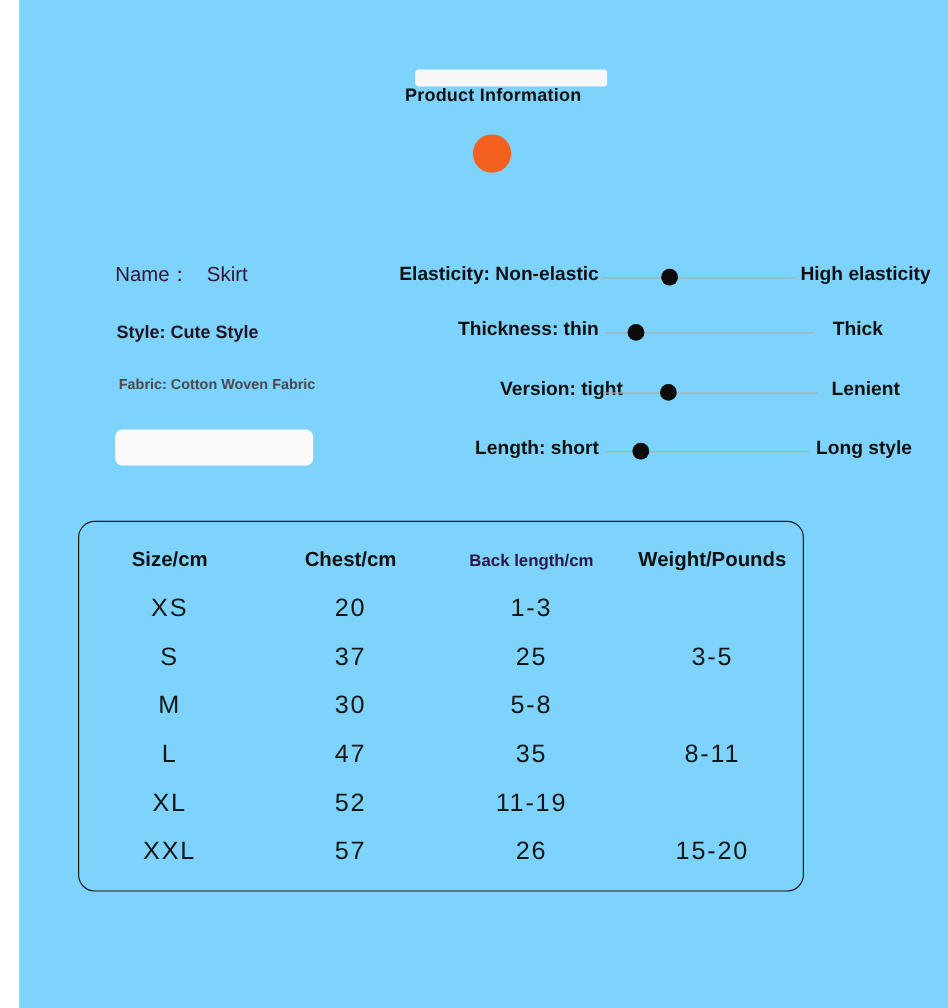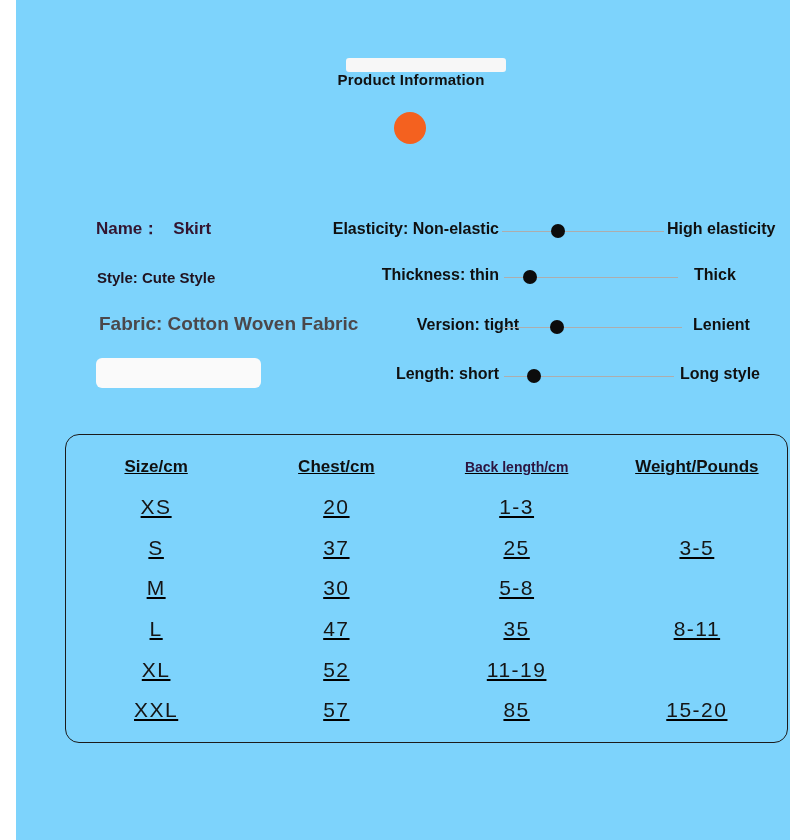--- a/index.html
+++ b/index.html
@@ -5,36 +5,36 @@
   html,body{margin:0;padding:0;background:#ffffff;}
   body{font-family:"Liberation Sans", sans-serif;}
   .page{position:relative;width:790px;height:840px;background:#7dd3fc;overflow:hidden;margin-left:16px;}
 
   .title{position:absolute;left:0;top:71px;width:790px;text-align:center;
          font-size:15px;font-weight:bold;color:#111111;letter-spacing:.2px;}
   .title-ghost{position:absolute;left:330px;top:58px;width:160px;height:14px;
          background:#f7f7f7;border-radius:3px;}
   .accent-dot{position:absolute;left:378px;top:112px;width:32px;height:32px;border-radius:50%;}
 
-  .name-line{position:absolute;left:80px;top:217px;font-size:17px;font-weight:bold;color:#331530;}
+  .name-line{position:absolute;left:80px;top:217px;font-size:17px;font-weight:normal;color:#331530;}
   .name-line .val{margin-left:14px;}
   .style-line{position:absolute;left:81px;top:269px;font-size:15px;font-weight:bold;color:#20121f;}
-  .fabric-line{position:absolute;left:83px;top:313px;font-size:19px;font-weight:bold;color:#4b484b;}
+  .fabric-line{position:absolute;left:83px;top:313px;font-size:12px;font-weight:bold;color:#4b484b;}
   .ghost-blob{position:absolute;left:80px;top:358px;width:165px;height:30px;
          background:#fafafa;border-radius:6px;}
 
   .sl-label{position:absolute;width:483px;left:0;text-align:right;
          font-size:16px;font-weight:bold;color:#101010;white-space:nowrap;}
   .sl-line{position:absolute;height:0;border-top:1px solid #adadad;}
   .sl-dot{position:absolute;width:14px;height:14px;border-radius:50%;background:#0c0c0c;}
   .sl-right{position:absolute;font-size:16px;font-weight:bold;color:#101010;white-space:nowrap;}
 
-  .size-table{position:absolute;left:49px;top:434px;width:723px;height:309px;
+  .size-table{position:absolute;left:49px;top:434px;width:605px;height:309px;
          border:1.5px solid #1b1b1b;border-radius:14px;box-sizing:border-box;
-         padding-top:12px;text-decoration:underline;}
+         padding-top:12px;}
   .t-row{display:grid;grid-template-columns:1fr 1fr 1fr 1fr;align-items:center;}
   .t-head{height:40px;}
   .t-data{height:40.6px;}
   .t-cell{text-align:center;}
   .th{font-size:17px;font-weight:bold;color:#101010;}
   .th-purple{font-size:14px;font-weight:bold;color:#2c1540;}
   .td{font-size:21px;font-weight:normal;color:#151515;letter-spacing:1.5px;}
 
   .note{position:absolute;left:25px;top:761px;width:730px;
         font-size:15px;font-weight:bold;color:#2e2033;line-height:19.5px;}
@@ -105,19 +105,19 @@
       <div class="t-cell td">8-11</div>
     </div>
     <div class="t-row t-data">
       <div class="t-cell td">XL</div>
       <div class="t-cell td">52</div>
       <div class="t-cell td">11-19</div>
     </div>
     <div class="t-row t-data">
       <div class="t-cell td">XXL</div>
       <div class="t-cell td">57</div>
-      <div class="t-cell td">85</div>
+      <div class="t-cell td">26</div>
       <div class="t-cell td">15-20</div>
     </div>
   </div>
 
 
 </div>
 
 </body></html>

